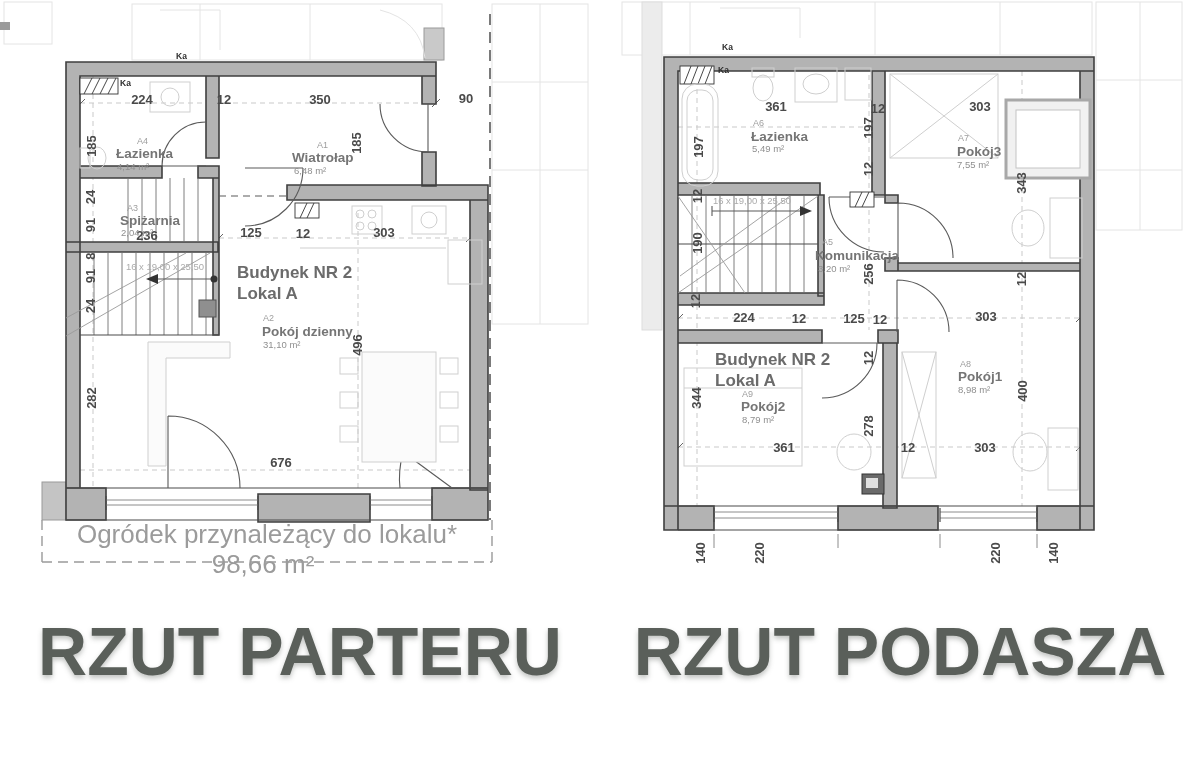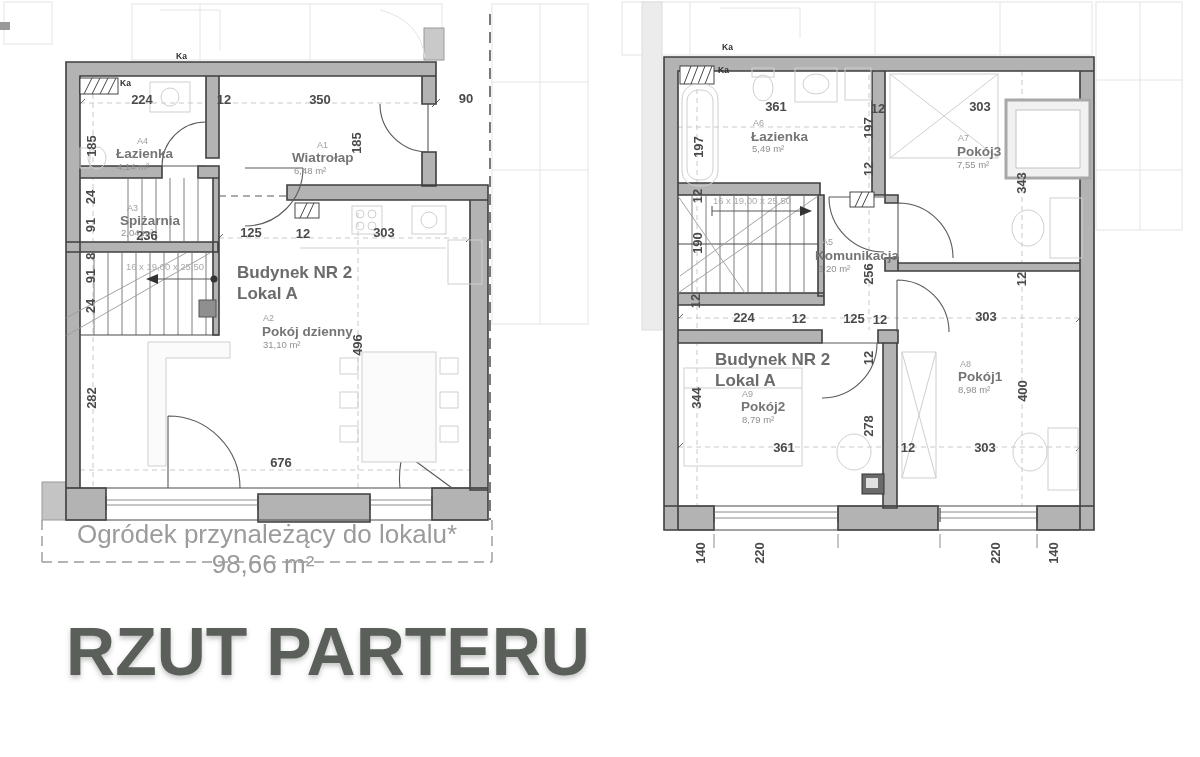--- a/index.html
+++ b/index.html
@@ -3,21 +3,21 @@
 <meta charset="utf-8">
 <style>
   html,body{margin:0;padding:0;background:#fff;}
   #stage{position:relative;width:1200px;height:757px;background:#ffffff;overflow:hidden;
          font-family:"Liberation Sans",sans-serif;}
   .plansvg{position:absolute;top:0;}
   #svg-left{left:0;}
   #svg-right{left:600px;}
   .plan-title{position:absolute;top:612px;width:600px;text-align:center;
       font-family:"Liberation Sans",sans-serif;font-weight:bold;font-size:68px;
-      color:#5a5f5a;letter-spacing:0px;text-shadow:0 3px 5px rgba(80,85,80,0.35);white-space:nowrap;padding-left:28px;}
+      color:#5a5f5a;letter-spacing:0px;text-shadow:0 3px 5px rgba(80,85,80,0.35);white-space:nowrap;}
   #title-left{left:0;}
   #title-right{left:600px;}
 
   
   .wall{fill:#b3b3b3;stroke:#3f3f3f;stroke-width:1.6;}
   .thin{stroke:#4a4a4a;stroke-width:1.2;fill:none;}
   .sill{stroke:#8c8c8c;stroke-width:1;fill:none;}
   .faint{stroke:#cfcfcf;stroke-width:1;fill:none;}
   .faintf{stroke:#cfcfcf;stroke-width:1;fill:#fbfbfb;}
   .ghost{stroke:#e4e4e4;stroke-width:1;fill:none;}
@@ -361,13 +361,14 @@
 
       <text class="code" x="960" y="367">A8</text>
       <text class="rname" x="958" y="381">Pokój1</text>
       <text class="rarea" x="958" y="393">8,98 m²</text>
 
       <text class="stairlbl mid" x="752" y="204">16 x 19,00 x 25,50</text>
     </g>
   </svg>
 
   <div id="title-left" class="plan-title">RZUT PARTERU</div>
+  <div id="title-right" class="plan-title">RZUT PODASZA</div>
 </div>
 
 </body></html>

